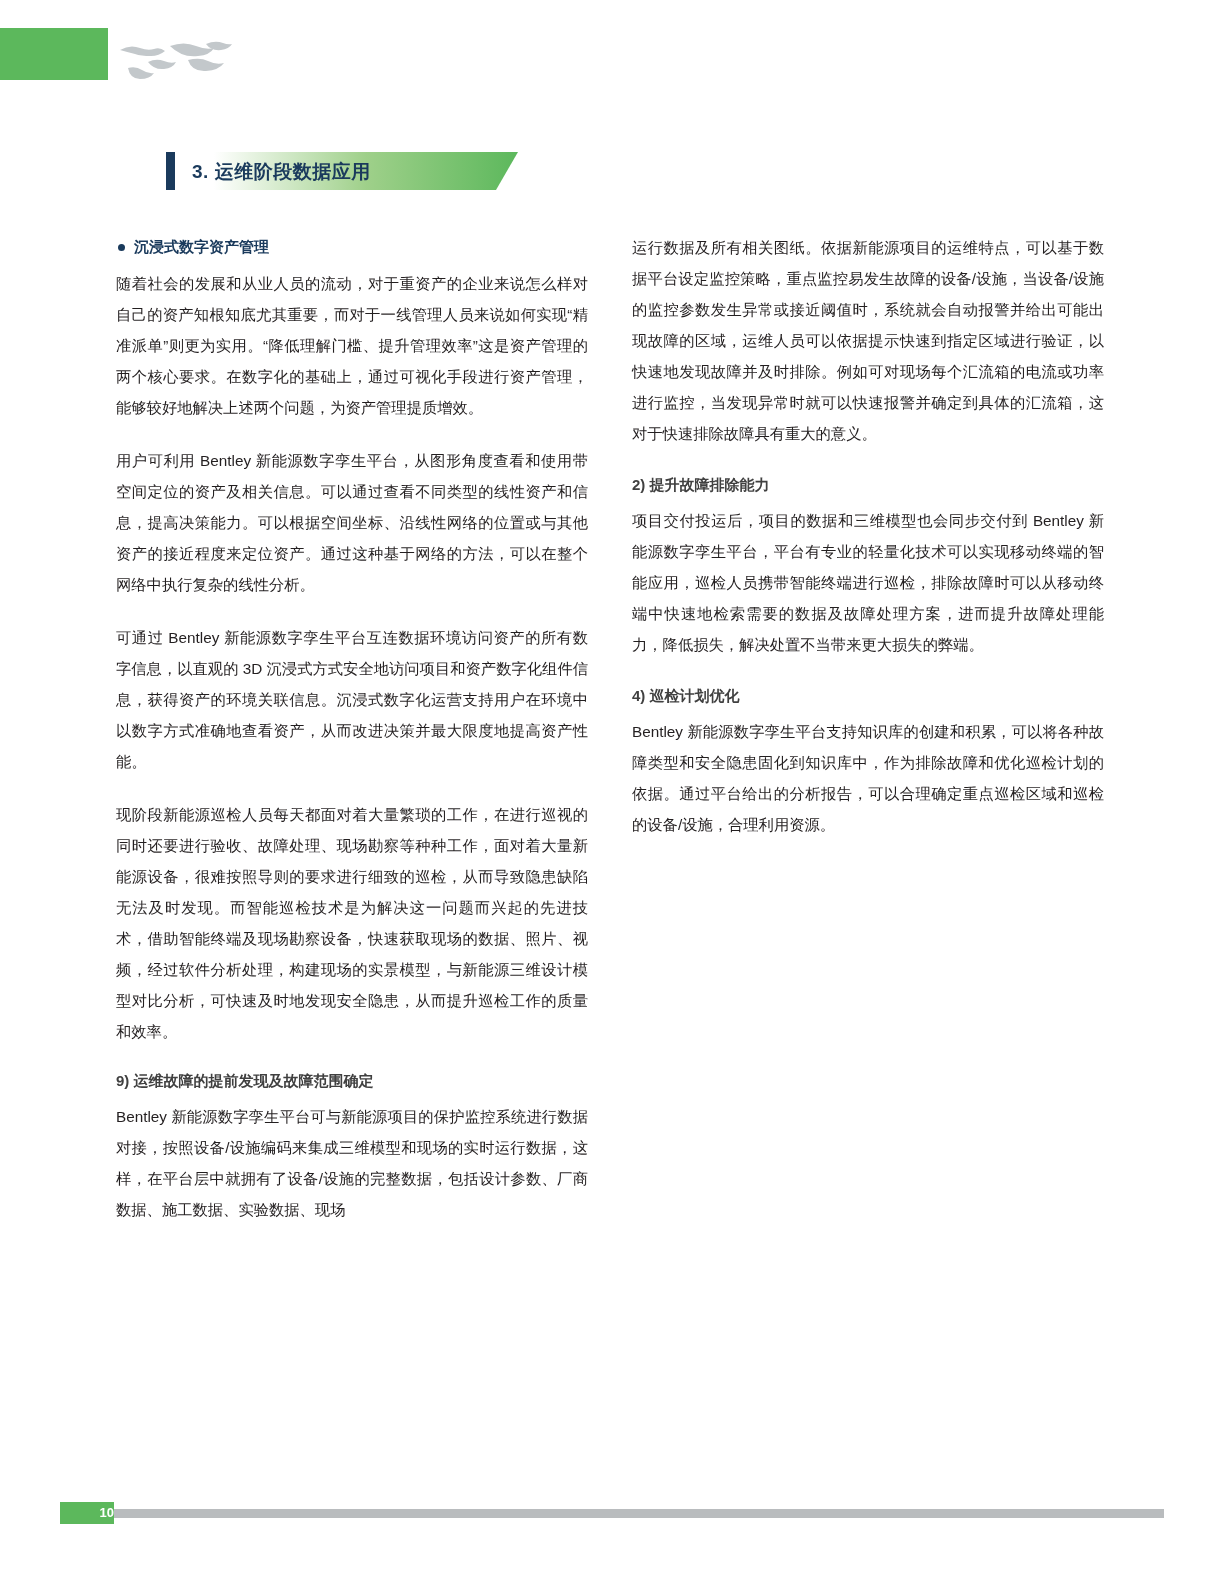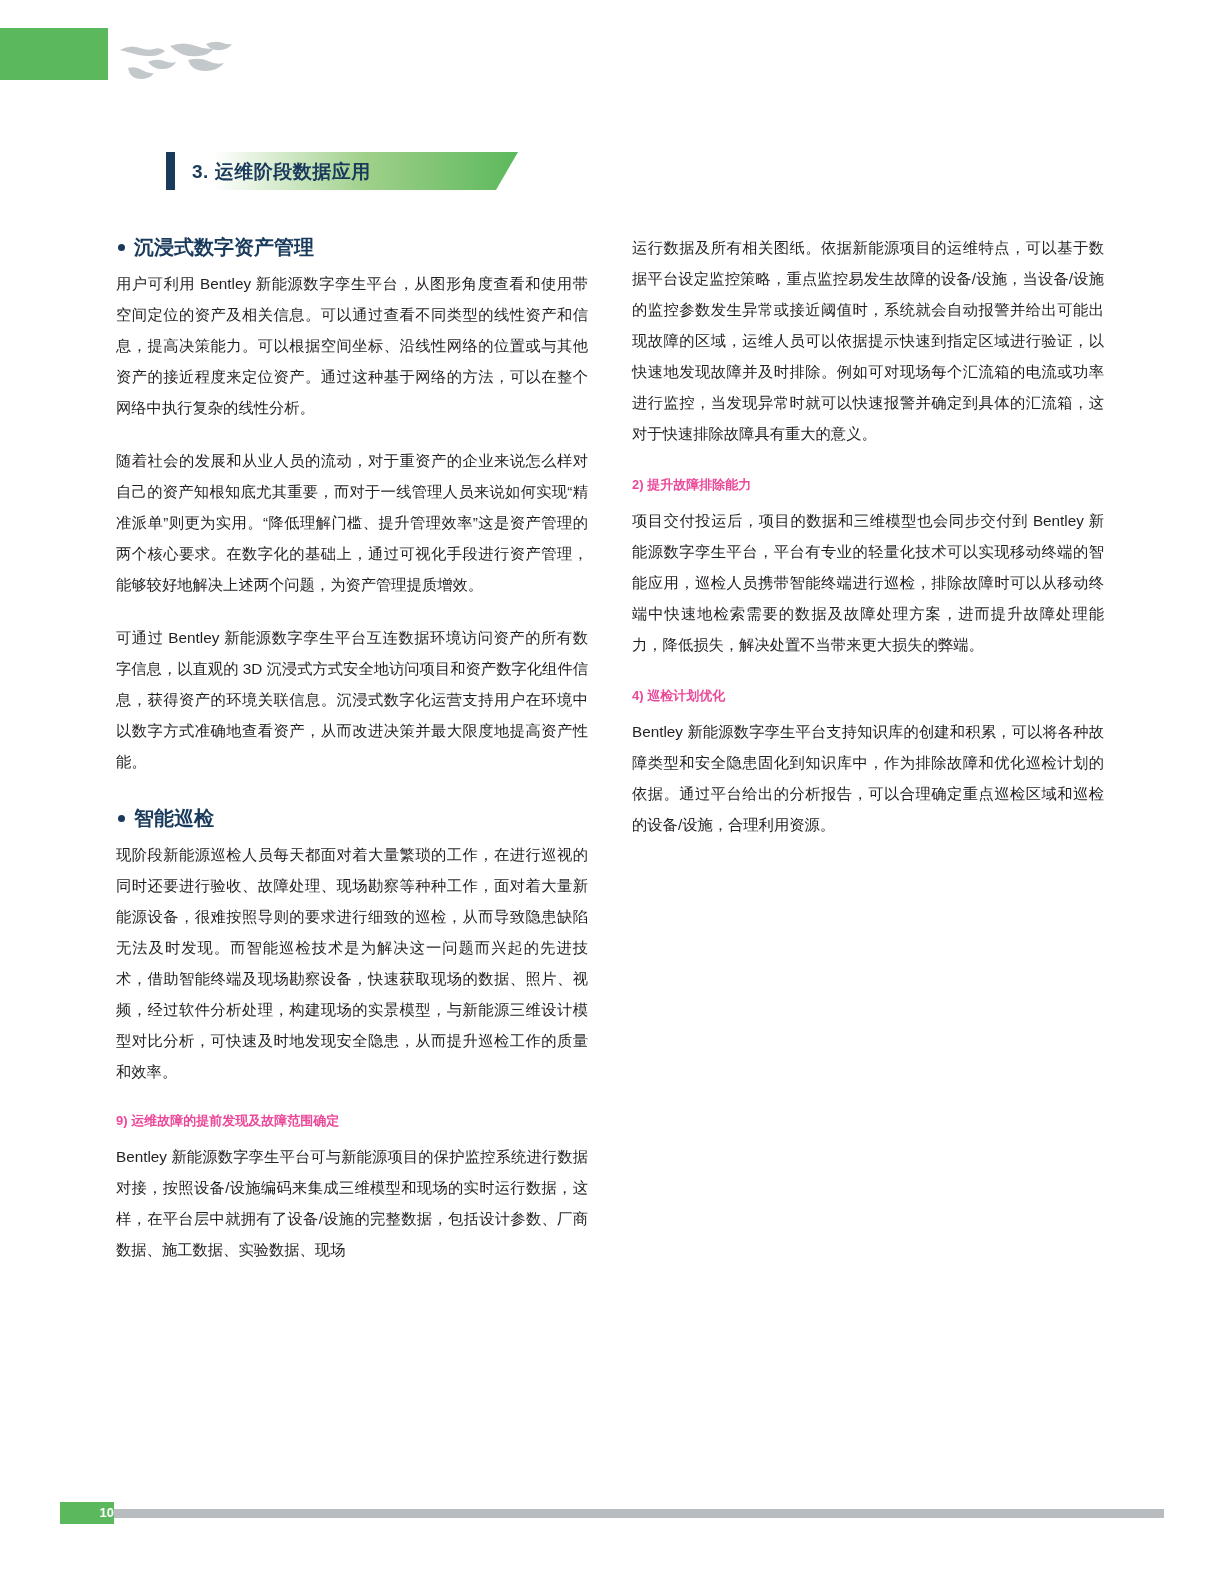--- a/index.html
+++ b/index.html
@@ -75,21 +75,21 @@
     width: 472px;
     font-size: 15.3px;
     line-height: 31px;
     color: #231f20;
     text-align: justify;
   }
   .col-left { left: 116px; }
   .col-right { left: 632px; }
 
   .bullet-head {
-    font-size: 20px;
+    font-size: 15px;
     font-weight: bold;
     color: #1a3a5c;
     margin: 0 0 6px 0;
     padding-left: 18px;
     position: relative;
     line-height: 30px;
   }
   .bullet-head::before {
     content: "";
     position: absolute;
@@ -101,23 +101,23 @@
     background: #1a3a5c;
   }
   .bullet-head.second { margin-top: 26px; }
 
   p.para {
     margin: 0 0 22px 0;
   }
   p.para.tight { margin-bottom: 18px; }
 
   h4.sub {
-    font-size: 13px;
-    font-weight: bold;
-    color: #ec4899;
+    font-size: 15px;
+    font-weight: bold;
+    color: #404040;
     margin: 22px 0 6px 0;
     line-height: 28px;
   }
   h4.sub.first { margin-top: 20px; }
   h4.sub.nomargin-top { margin-top: 0; }
 
   
   .footer-rule {
     position: absolute;
     left: 60px;
@@ -164,25 +164,24 @@
   <div class="band-text">
     <span class="band-num">3.</span>
     <span>运维阶段数据应用</span>
   </div>
 </div>
 
 <div class="col col-left">
 
   <h3 class="bullet-head">沉浸式数字资产管理</h3>
 
+  <p class="para">随着社会的发展和从业人员的流动，对于重资产的企业来说怎么样对自己的资产知根知底尤其重要，而对于一线管理人员来说如何实现“精准派单”则更为实用。“降低理解门槛、提升管理效率”这是资产管理的两个核心要求。在数字化的基础上，通过可视化手段进行资产管理，能够较好地解决上述两个问题，为资产管理提质增效。</p>
   <p class="para">用户可利用 Bentley 新能源数字孪生平台，从图形角度查看和使用带空间定位的资产及相关信息。可以通过查看不同类型的线性资产和信息，提高决策能力。可以根据空间坐标、沿线性网络的位置或与其他资产的接近程度来定位资产。通过这种基于网络的方法，可以在整个网络中执行复杂的线性分析。</p>
-  <p class="para">随着社会的发展和从业人员的流动，对于重资产的企业来说怎么样对自己的资产知根知底尤其重要，而对于一线管理人员来说如何实现“精准派单”则更为实用。“降低理解门槛、提升管理效率”这是资产管理的两个核心要求。在数字化的基础上，通过可视化手段进行资产管理，能够较好地解决上述两个问题，为资产管理提质增效。</p>
   <p class="para">可通过 Bentley 新能源数字孪生平台互连数据环境访问资产的所有数字信息，以直观的 3D 沉浸式方式安全地访问项目和资产数字化组件信息，获得资产的环境关联信息。沉浸式数字化运营支持用户在环境中以数字方式准确地查看资产，从而改进决策并最大限度地提高资产性能。</p>
 
-  <h3 class="bullet-head second">智能巡检</h3>
 
   <p class="para tight">现阶段新能源巡检人员每天都面对着大量繁琐的工作，在进行巡视的同时还要进行验收、故障处理、现场勘察等种种工作，面对着大量新能源设备，很难按照导则的要求进行细致的巡检，从而导致隐患缺陷无法及时发现。而智能巡检技术是为解决这一问题而兴起的先进技术，借助智能终端及现场勘察设备，快速获取现场的数据、照片、视频，经过软件分析处理，构建现场的实景模型，与新能源三维设计模型对比分析，可快速及时地发现安全隐患，从而提升巡检工作的质量和效率。</p>
 
   <h4 class="sub first">9) 运维故障的提前发现及故障范围确定</h4>
   <p class="para">Bentley 新能源数字孪生平台可与新能源项目的保护监控系统进行数据对接，按照设备/设施编码来集成三维模型和现场的实时运行数据，这样，在平台层中就拥有了设备/设施的完整数据，包括设计参数、厂商数据、施工数据、实验数据、现场</p>
 
 </div>
 
 <div class="col col-right">
 

